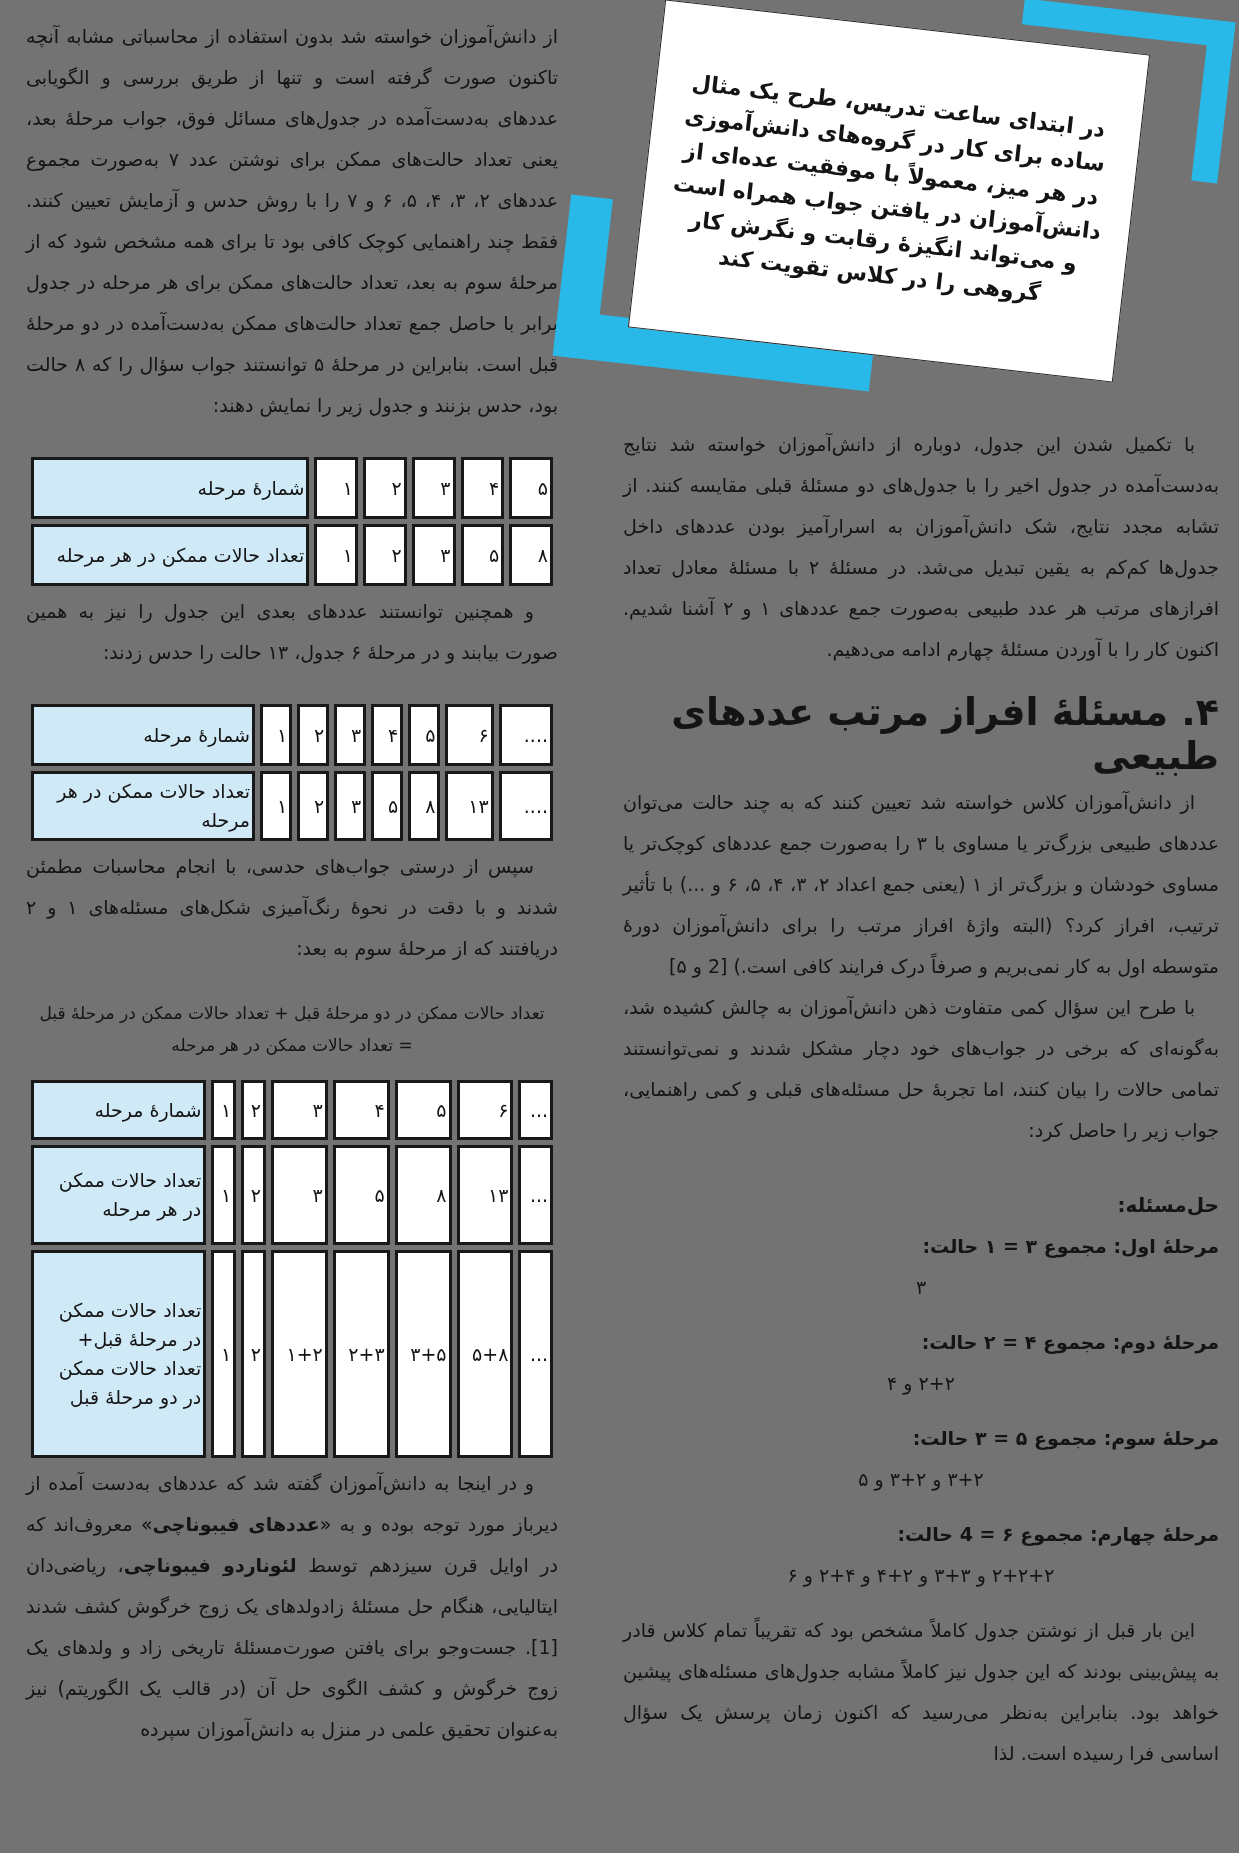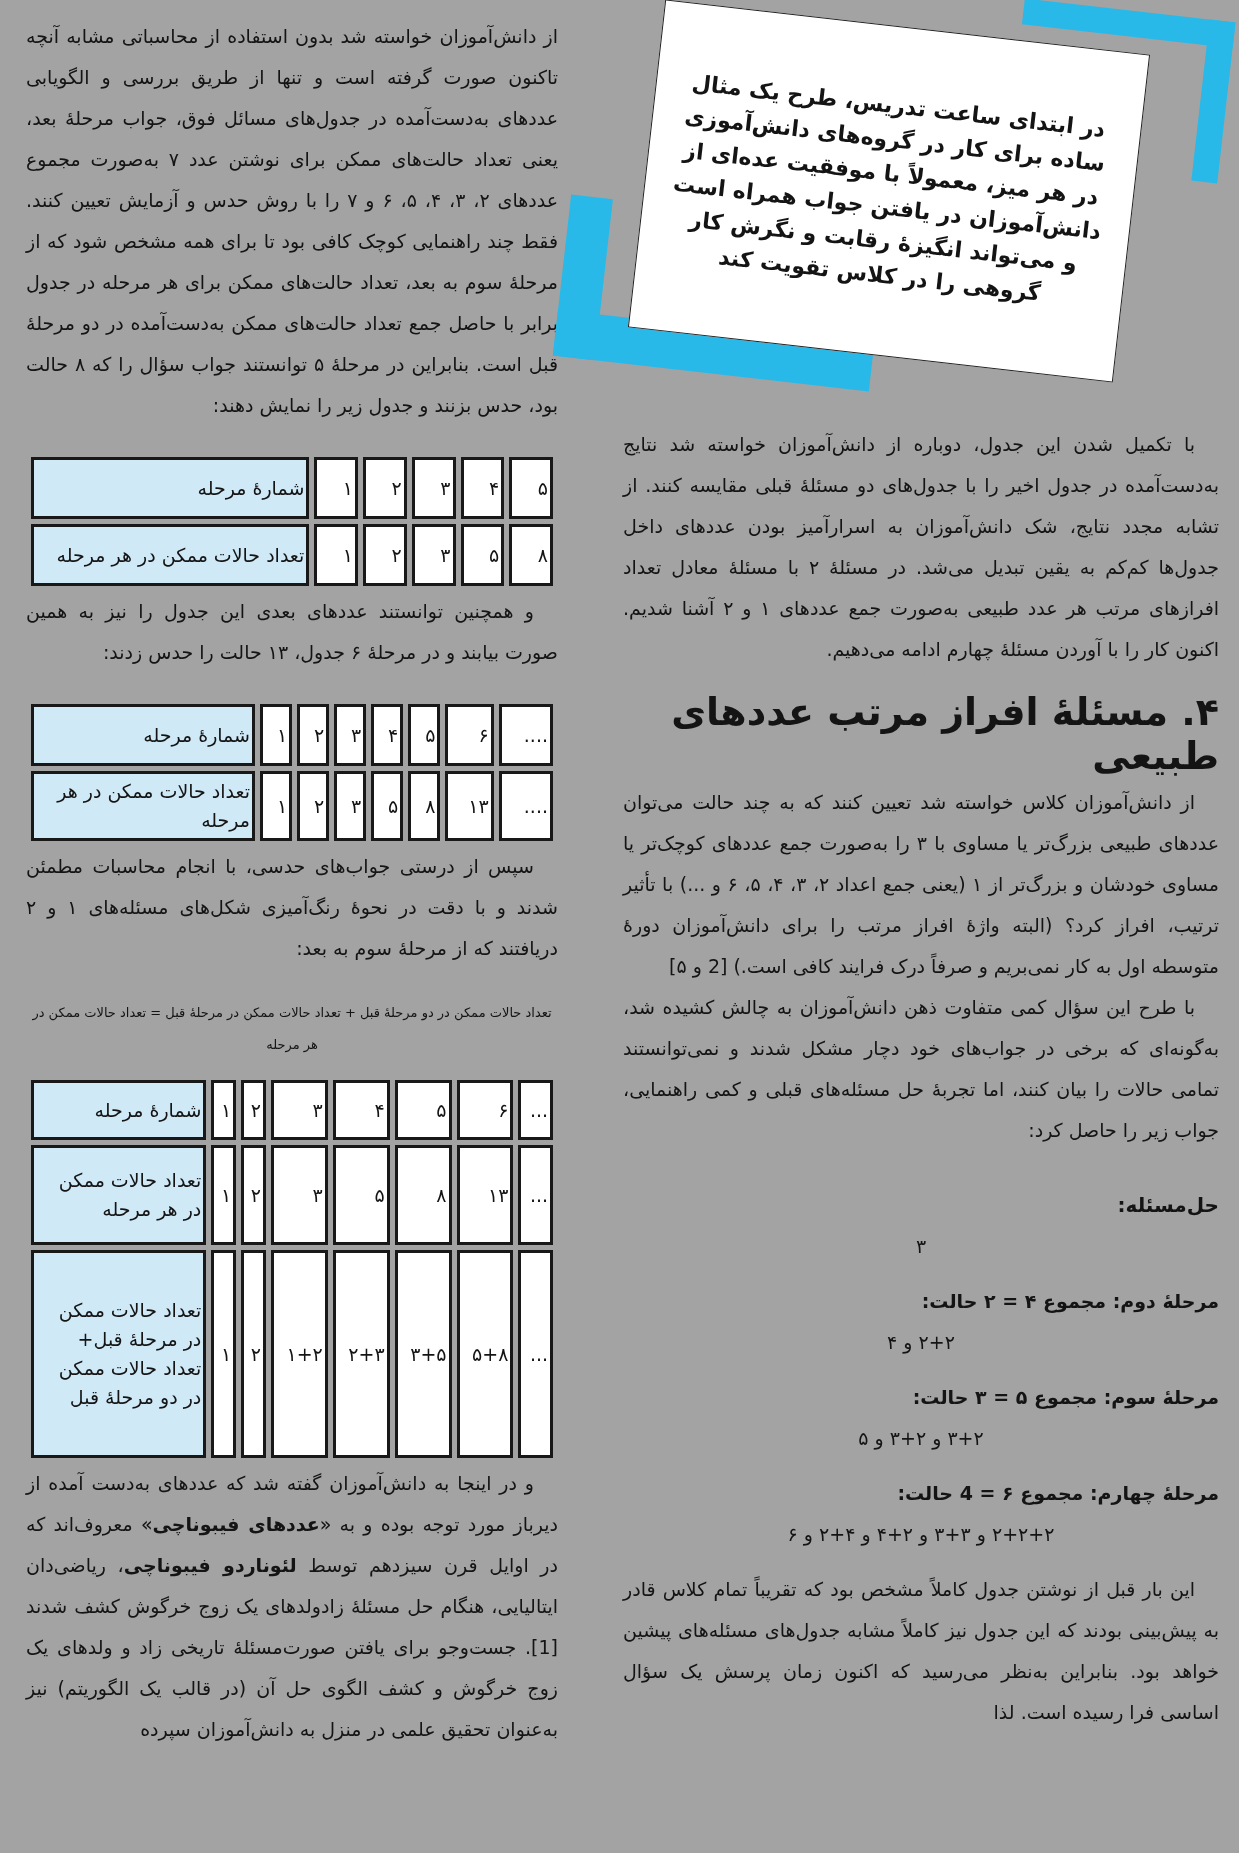--- a/index.html
+++ b/index.html
@@ -5,21 +5,21 @@
   :root{
     --accent-cyan:#29b9e8;
     --table-header-bg:#cfe9f7;
     --ink:#141414;
   }
   html,body{margin:0;padding:0;background:#888;}
   .page{
     position:relative;
     width:1239px;height:1853px;
     margin:0 auto;
-    background:#a3a3a3;
+    background:#737373;
     overflow:hidden;
     font-family:"DejaVu Sans",sans-serif;
     color:var(--ink);
     direction:rtl;
   }
   
   .col{position:absolute;top:0;}
   .col-left{left:26px;width:532px;top:16px;}
   .col-right{left:623px;width:596px;top:0;}
   p.body{
@@ -48,21 +48,21 @@
   table.t1 th{width:56%;}
   table.t1 td,table.t1 th{height:50px;}
   table.t2 th{width:46%;}
   table.t2 td,table.t2 th{height:50px;}
   table.t3 th{width:36%;}
   table.t3 tr:nth-child(1) td,table.t3 tr:nth-child(1) th{height:48px;}
   table.t3 tr:nth-child(2) td,table.t3 tr:nth-child(2) th{height:88px;}
   table.t3 tr:nth-child(3) td,table.t3 tr:nth-child(3) th{height:196px;}
   
   p.formula{
-    font-size:13px;line-height:32px;margin:28px 4px 0;
+    font-size:17px;line-height:32px;margin:28px 4px 0;
     text-align:center;
   }
   
   .quote-wrap{position:relative;height:424px;}
   .corner{position:absolute;transform:rotate(6.5deg);}
   .corner-tr{
     left:392px;top:10px;width:186px;height:136px;
     border-top:26px solid var(--accent-cyan);
     border-right:26px solid var(--accent-cyan);
   }
@@ -202,20 +202,21 @@
     <p class="body indent">با تکمیل شدن این جدول، دوباره از دانش‌آموزان خواسته شد نتایج به‌دست‌آمده در جدول اخیر را با جدول‌های دو مسئلهٔ قبلی مقایسه کنند. از تشابه مجدد نتایج، شک دانش‌آموزان به اسرارآمیز بودن عددهای داخل جدول‌ها کم‌کم به یقین تبدیل می‌شد. در مسئلهٔ ۲ با مسئلهٔ معادل تعداد افرازهای مرتب هر عدد طبیعی به‌صورت جمع عددهای ۱ و ۲ آشنا شدیم. اکنون کار را با آوردن مسئلهٔ چهارم ادامه می‌دهیم.</p>
 
     <h2 class="section-heading">۴. مسئلهٔ افراز مرتب عددهای طبیعی</h2>
 
     <p class="body indent">از دانش‌آموزان کلاس خواسته شد تعیین کنند که به چند حالت می‌توان عددهای طبیعی بزرگ‌تر یا مساوی با ۳ را به‌صورت جمع عددهای کوچک‌تر یا مساوی خودشان و بزرگ‌تر از ۱ (یعنی جمع اعداد ۲، ۳، ۴، ۵، ۶ و ...) با تأثیر ترتیب، افراز کرد؟ (البته واژهٔ افراز مرتب را برای دانش‌آموزان دورهٔ متوسطه اول به کار نمی‌بریم و صرفاً درک فرایند کافی است.) [2 و ۵]</p>
 
     <p class="body indent mt-sm">با طرح این سؤال کمی متفاوت ذهن دانش‌آموزان به چالش کشیده شد، به‌گونه‌ای که برخی در جواب‌های خود دچار مشکل شدند و نمی‌توانستند تمامی حالات را بیان کنند، اما تجربهٔ حل مسئله‌های قبلی و کمی راهنمایی، جواب زیر را حاصل کرد:</p>
 
     <p class="solution-title">حل‌مسئله:</p>
 
+    <p class="stage-header">مرحلهٔ اول: مجموع ۳ = ۱ حالت:</p>
     <p class="stage-values">۳</p>
 
     <p class="stage-header">مرحلهٔ دوم: مجموع ۴ = ۲ حالت:</p>
     <p class="stage-values">۲+۲ و ۴</p>
 
     <p class="stage-header">مرحلهٔ سوم: مجموع ۵ = ۳ حالت:</p>
     <p class="stage-values">۳+۲ و ۲+۳ و ۵</p>
 
     <p class="stage-header">مرحلهٔ چهارم: مجموع ۶ = 4 حالت:</p>
     <p class="stage-values">۲+۲+۲ و ۳+۳ و ۲+۴ و ۴+۲ و ۶</p>

